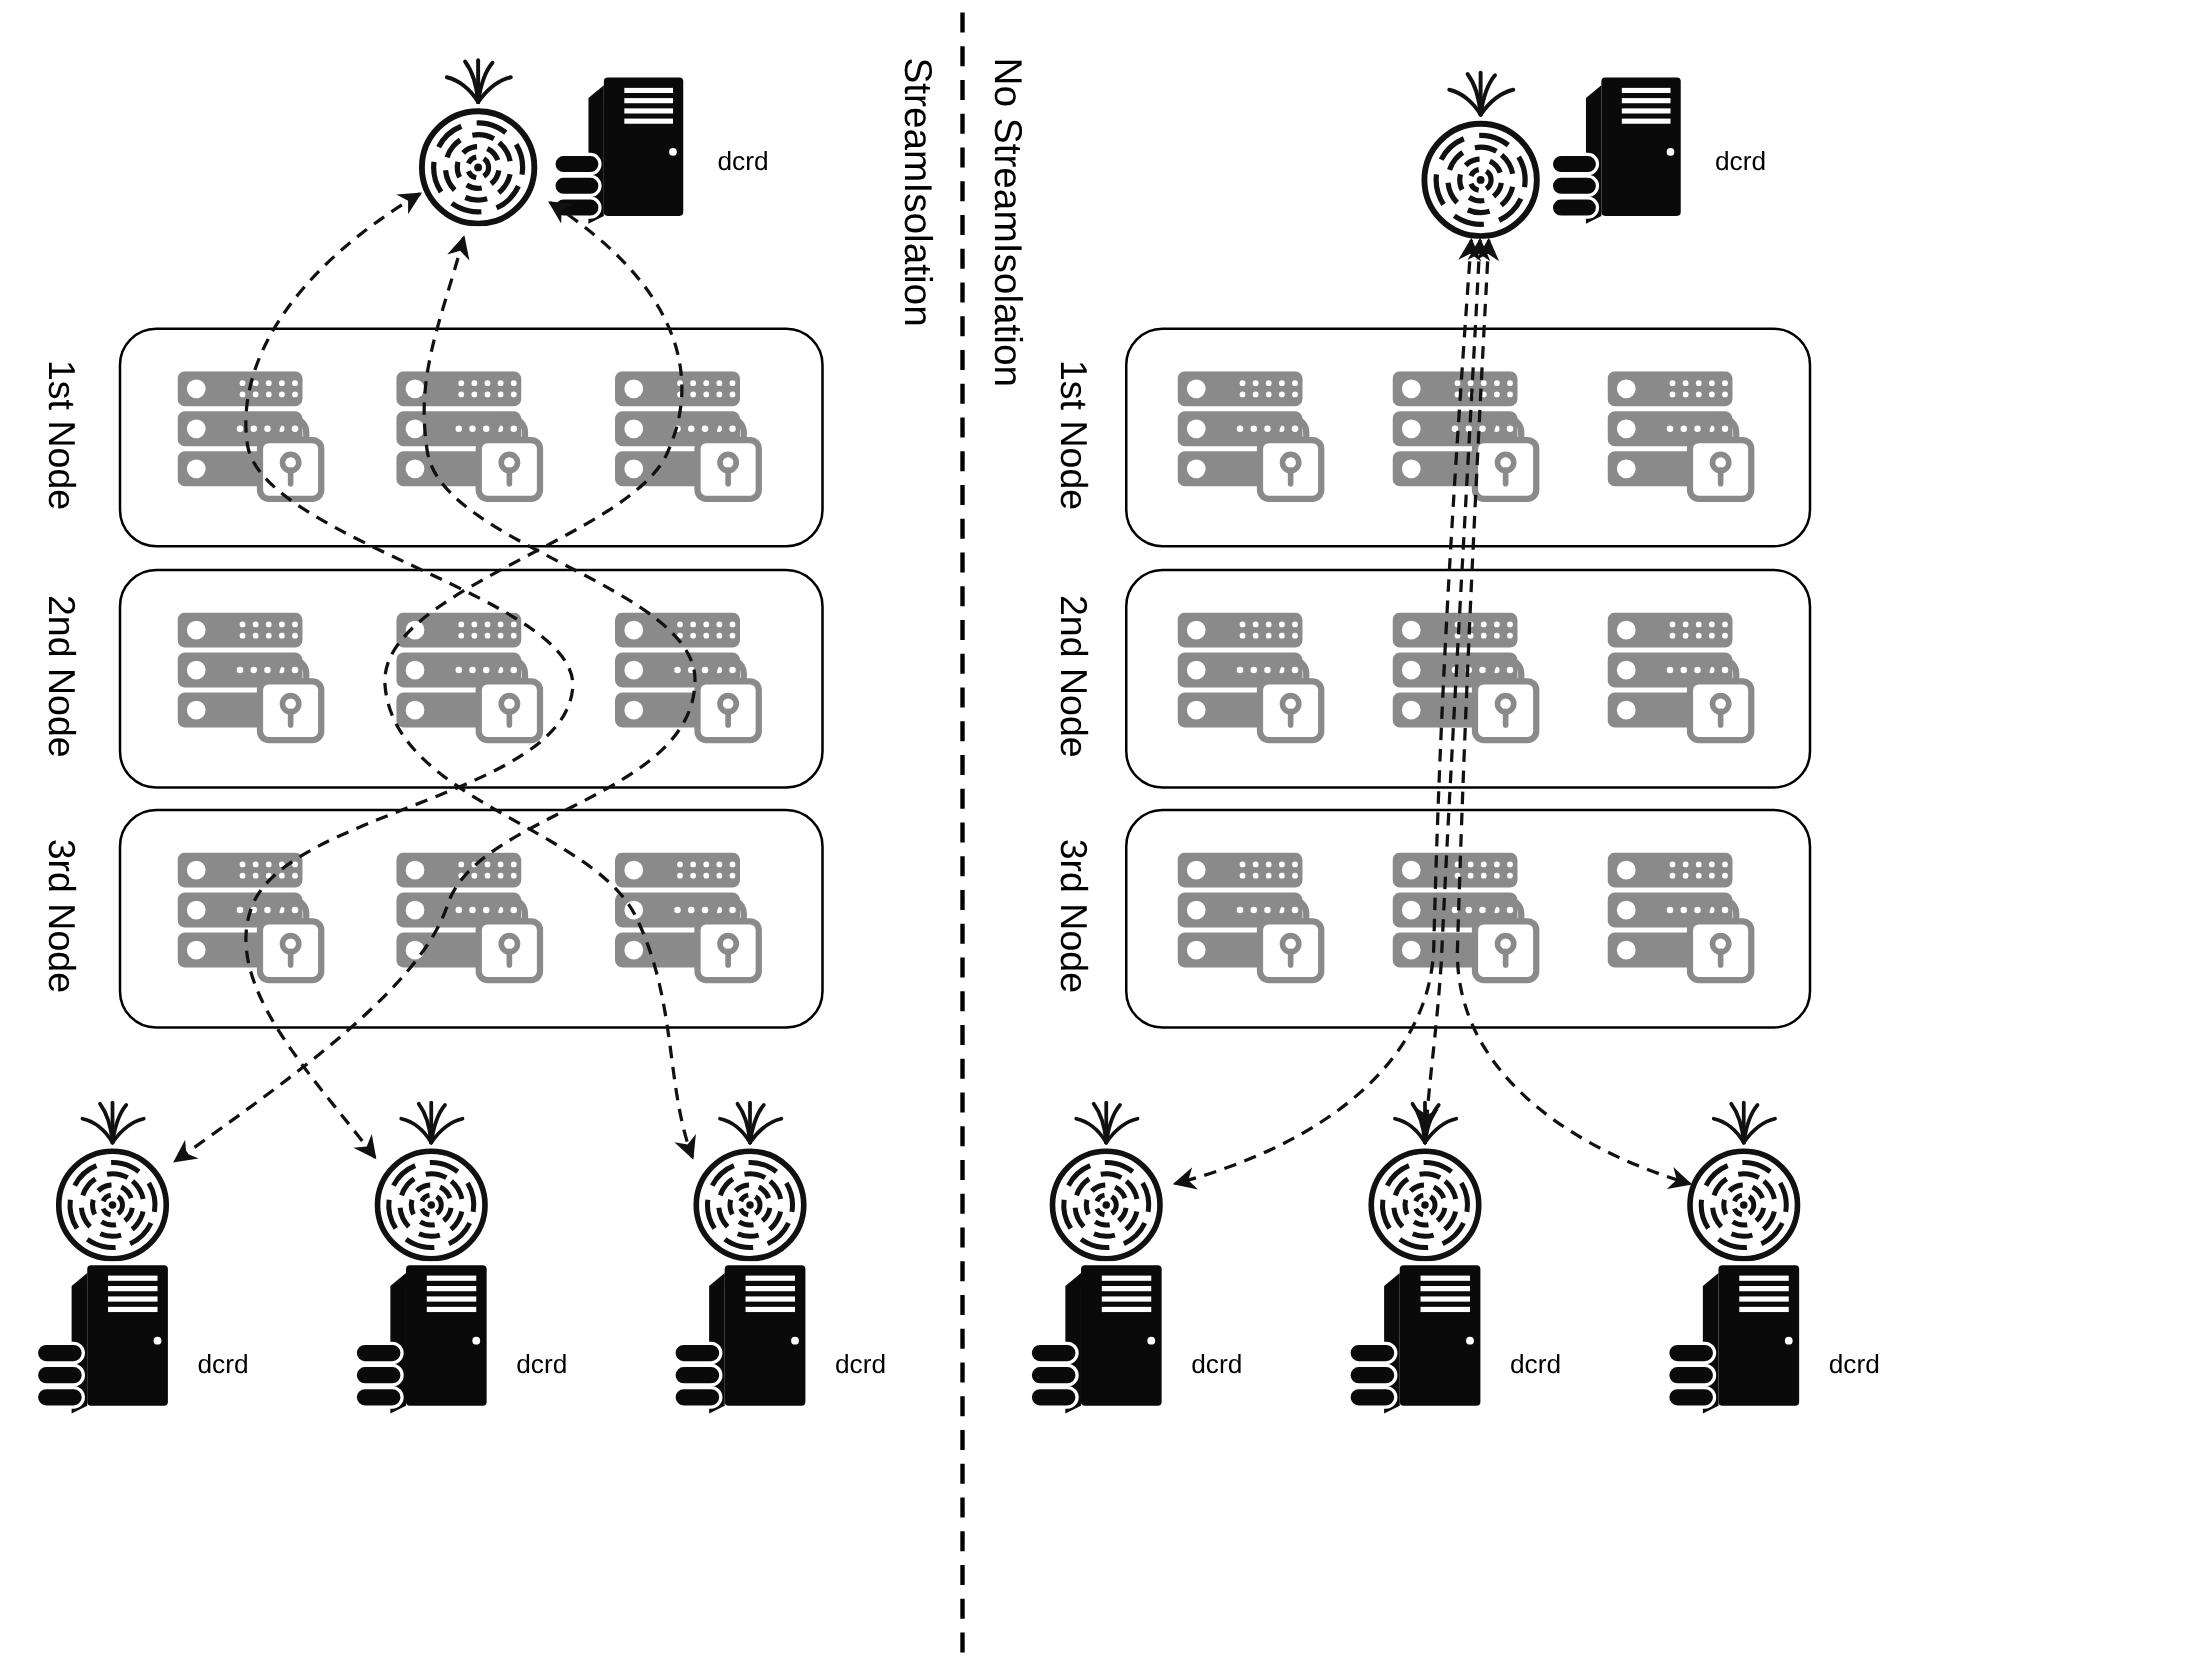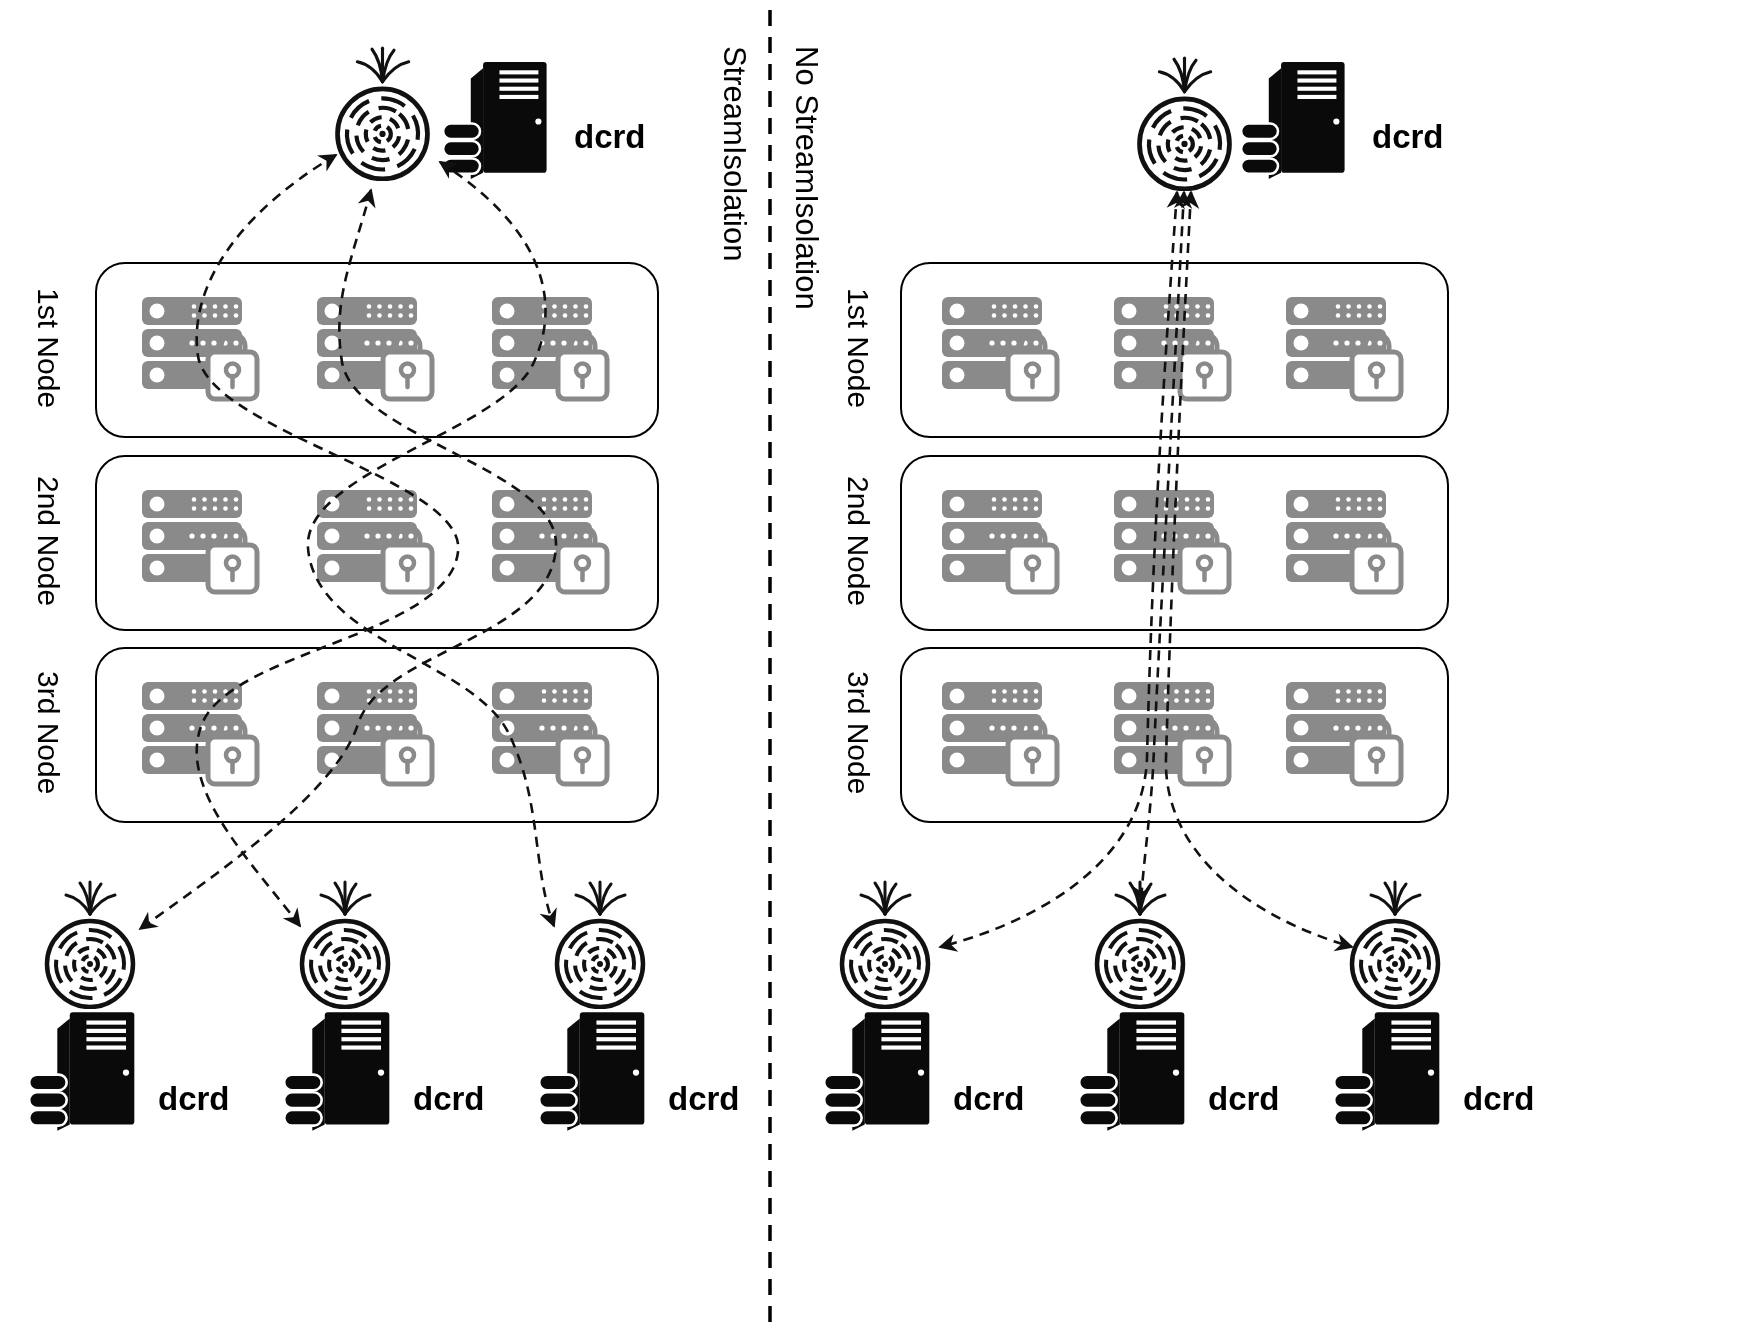--- a/index.html
+++ b/index.html
@@ -15,21 +15,21 @@
   .node-box.rp{width:545px;}
   .rack{position:absolute;top:33px;}
   .node-label{
     position:absolute;width:40px;height:172px;
     display:flex;align-items:center;justify-content:center;
     font-size:30px;writing-mode:vertical-rl;white-space:nowrap;
   }
   .mode-label{
     position:absolute;font-size:31px;writing-mode:vertical-rl;white-space:nowrap;
   }
-  .dcrd-label{position:absolute;font-size:33px;white-space:nowrap;font-weight:bold;}
+  .dcrd-label{position:absolute;font-size:21px;white-space:nowrap;}
   .arrows{position:absolute;left:0;top:0;pointer-events:none;}
   .circuit{fill:none;stroke:#111;stroke-width:2.6;stroke-dasharray:10 7;}
   .divider-line{stroke:#000;stroke-width:3.5;stroke-dasharray:16 11;}
 </style>
 </head>
 <body>
 
 <div id="stage">
 
   <svg width="0" height="0" style="position:absolute" aria-hidden="true">

